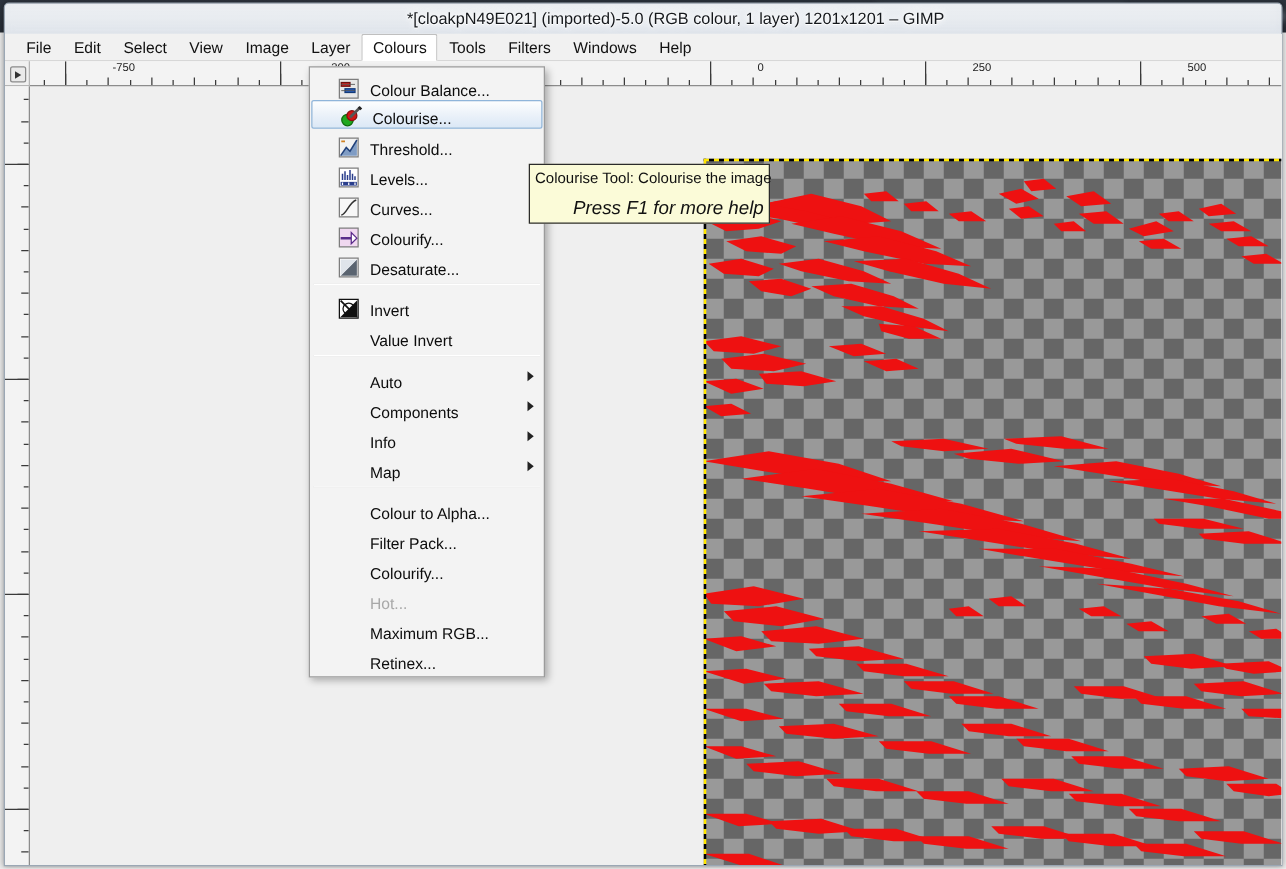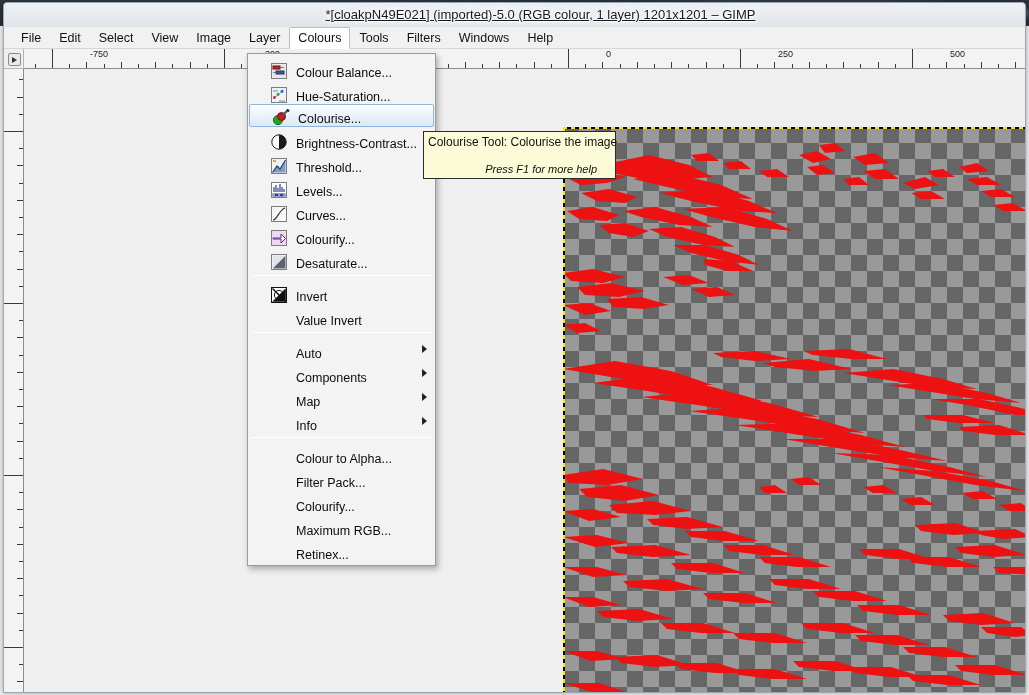--- a/index.html
+++ b/index.html
@@ -63,21 +63,20 @@
     backdrop-filter: blur(4px);
   }
   .title-text {
     position: absolute; left: 0; right: 0; top: 4px;
     text-align: center;
     font-size: 13px;
     color: #15181c;
     text-shadow: 0 0 4px #fff, 0 0 7px #fff, 0 1px 0 #fff;
     white-space: nowrap;
     padding-left: 52px;
-    text-decoration: underline;
   }
 
   
   .menubar {
     position: absolute; left: 0; top: 24px; width: 100%; height: 22px;
     background: #f1f1f1;
     border-bottom: 1px solid #d7d7d7;
     display: flex; align-items: stretch;
     padding-left: 8px;
   }
@@ -204,21 +203,21 @@
   
   .tooltip {
     position: absolute; left: 419px; top: 128px; width: 193px; height: 48px;
     background: #fbfbd8;
     border: 1px solid #2b2b2b;
     z-index: 60;
     font-size: 12px; color: #111;
     padding: 3px 4px 0 4px;
   }
   .tooltip .t1 { white-space: nowrap; }
-  .tooltip .t2 { position: absolute; right: 18px; bottom: 3px; font-style: italic; font-size: 11px; }
+  .tooltip .t2 { position: absolute; right: 4px; bottom: 3px; font-style: italic; font-size: 15px; }
 </style>
 </head>
 <body>
 
 <div id="app">
 
   <div class="os-bar">
     <div class="os-arrow"></div>
     <div class="os-ghost t1"></div>
     <div class="os-dot d1"></div>
@@ -536,57 +535,34 @@
               <rect x="3" y="4" width="7" height="3" fill="#d02020"></rect>
               <rect x="3" y="4" width="7" height="3" fill="none" stroke="#6a1010" stroke-width="1"></rect>
               <rect x="6" y="9" width="8" height="3" fill="#2a5fc0"></rect>
               <rect x="6" y="9" width="8" height="3" fill="none" stroke="#123a7a" stroke-width="1"></rect>
               <path d="M3 5.5 H14" fill="none" stroke="#555" stroke-width="0.7"></path>
               <path d="M3 10.5 H14" fill="none" stroke="#555" stroke-width="0.7"></path>
             </svg>
           </span>
           <span class="lbl">Colour Balance...</span>
         </div>
-        <div class="mi">
-          <span class="ic">
-            <svg width="18" height="18" viewBox="0 0 18 18">
-              <rect x="1.5" y="1.5" width="15" height="15" fill="#eef2f8" stroke="#7d7d7d" stroke-width="1"></rect>
-              <path d="M3 13 L14 4" fill="none" stroke="#7b9fd0" stroke-width="1"></path>
-              <circle cx="4.5" cy="11.5" r="1.4" fill="#d42a2a"></circle>
-              <circle cx="8" cy="8.5" r="1.4" fill="#2fa02f"></circle>
-              <circle cx="12" cy="5.5" r="1.4" fill="#2a5fc0"></circle>
-              <path d="M3 5 H8" fill="none" stroke="#888" stroke-width="1"></path>
-              <path d="M9 15 H15" fill="none" stroke="#888" stroke-width="1"></path>
-            </svg>
-          </span>
-          <span class="lbl">Hue-Saturation...</span>
-        </div>
         <div class="mi sel">
           <span class="ic">
             <svg width="18" height="18" viewBox="0 0 18 18">
               <circle cx="6" cy="12" r="4.6" fill="#1fa81f" stroke="#0d6b0d" stroke-width="1"></circle>
               <circle cx="9.5" cy="8.5" r="4" fill="#d21414" stroke="#861010" stroke-width="1"></circle>
               <path d="M8 10 L16 2" fill="none" stroke="#555" stroke-width="2.2"></path>
               <path d="M15 1.5 L17 3.5" fill="none" stroke="#222" stroke-width="2.2"></path>
             </svg>
           </span>
           <span class="lbl">Colourise...</span>
         </div>
         <div class="mi">
           <span class="ic">
             <svg width="18" height="18" viewBox="0 0 18 18">
-              <circle cx="9" cy="9" r="7.2" fill="#ffffff" stroke="#1a1a1a" stroke-width="1"></circle>
-              <path d="M9 1.8 A7.2 7.2 0 0 1 9 16.2 Z" fill="#1a1a1a"></path>
-            </svg>
-          </span>
-          <span class="lbl">Brightness-Contrast...</span>
-        </div>
-        <div class="mi">
-          <span class="ic">
-            <svg width="18" height="18" viewBox="0 0 18 18">
               <rect x="1.5" y="1.5" width="15" height="15" fill="#f2f2f2" stroke="#7d7d7d" stroke-width="1"></rect>
               <path d="M2.5 15.5 L7 9 L10 12 L15.5 3 L15.5 15.5 Z" fill="#7f9cc4"></path>
               <path d="M2.5 15.5 L7 9 L10 12 L15.5 3" fill="none" stroke="#20407a" stroke-width="1.2"></path>
               <path d="M3 4 L6 4" fill="none" stroke="#d08020" stroke-width="1.4"></path>
             </svg>
           </span>
           <span class="lbl">Threshold...</span>
         </div>
         <div class="mi">
           <span class="ic">
@@ -649,40 +625,44 @@
           <span class="lbl">Auto</span>
           <span class="arrow"></span>
         </div>
         <div class="mi">
           <span class="ic"></span>
           <span class="lbl">Components</span>
           <span class="arrow"></span>
         </div>
         <div class="mi">
           <span class="ic"></span>
+          <span class="lbl">Info</span>
+          <span class="arrow"></span>
+        </div>
+        <div class="mi">
+          <span class="ic"></span>
           <span class="lbl">Map</span>
           <span class="arrow"></span>
         </div>
-        <div class="mi">
-          <span class="ic"></span>
-          <span class="lbl">Info</span>
-          <span class="arrow"></span>
-        </div>
         <div class="sep"></div>
         <div class="mi">
           <span class="ic"></span>
           <span class="lbl">Colour to Alpha...</span>
         </div>
         <div class="mi">
           <span class="ic"></span>
           <span class="lbl">Filter Pack...</span>
         </div>
         <div class="mi">
           <span class="ic"></span>
           <span class="lbl">Colourify...</span>
+        </div>
+        <div class="mi disabled">
+          <span class="ic"></span>
+          <span class="lbl">Hot...</span>
         </div>
         <div class="mi">
           <span class="ic"></span>
           <span class="lbl">Maximum RGB...</span>
         </div>
         <div class="mi">
           <span class="ic"></span>
           <span class="lbl">Retinex...</span>
         </div>
       </div>

